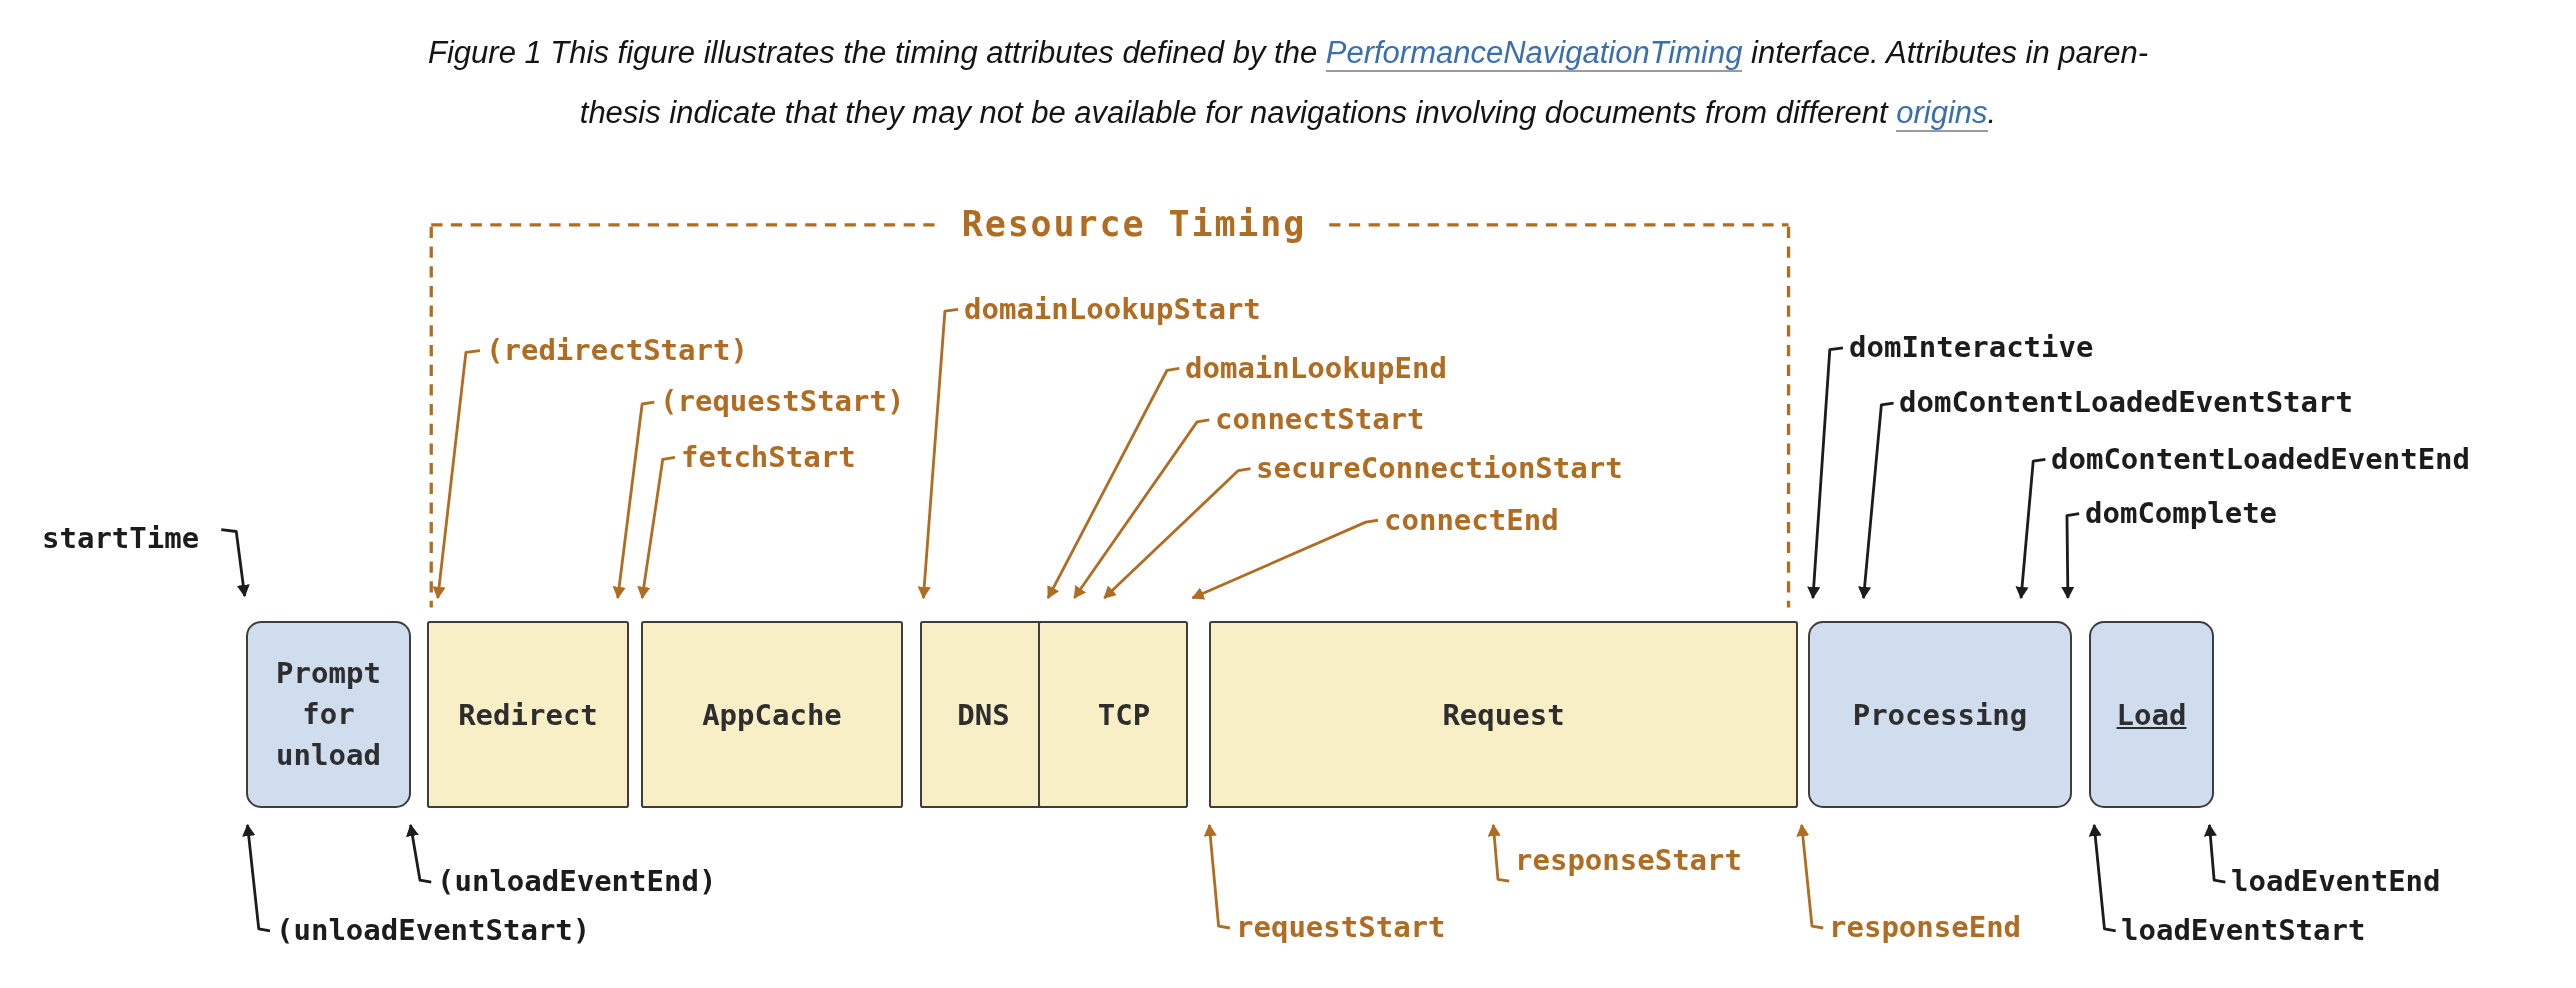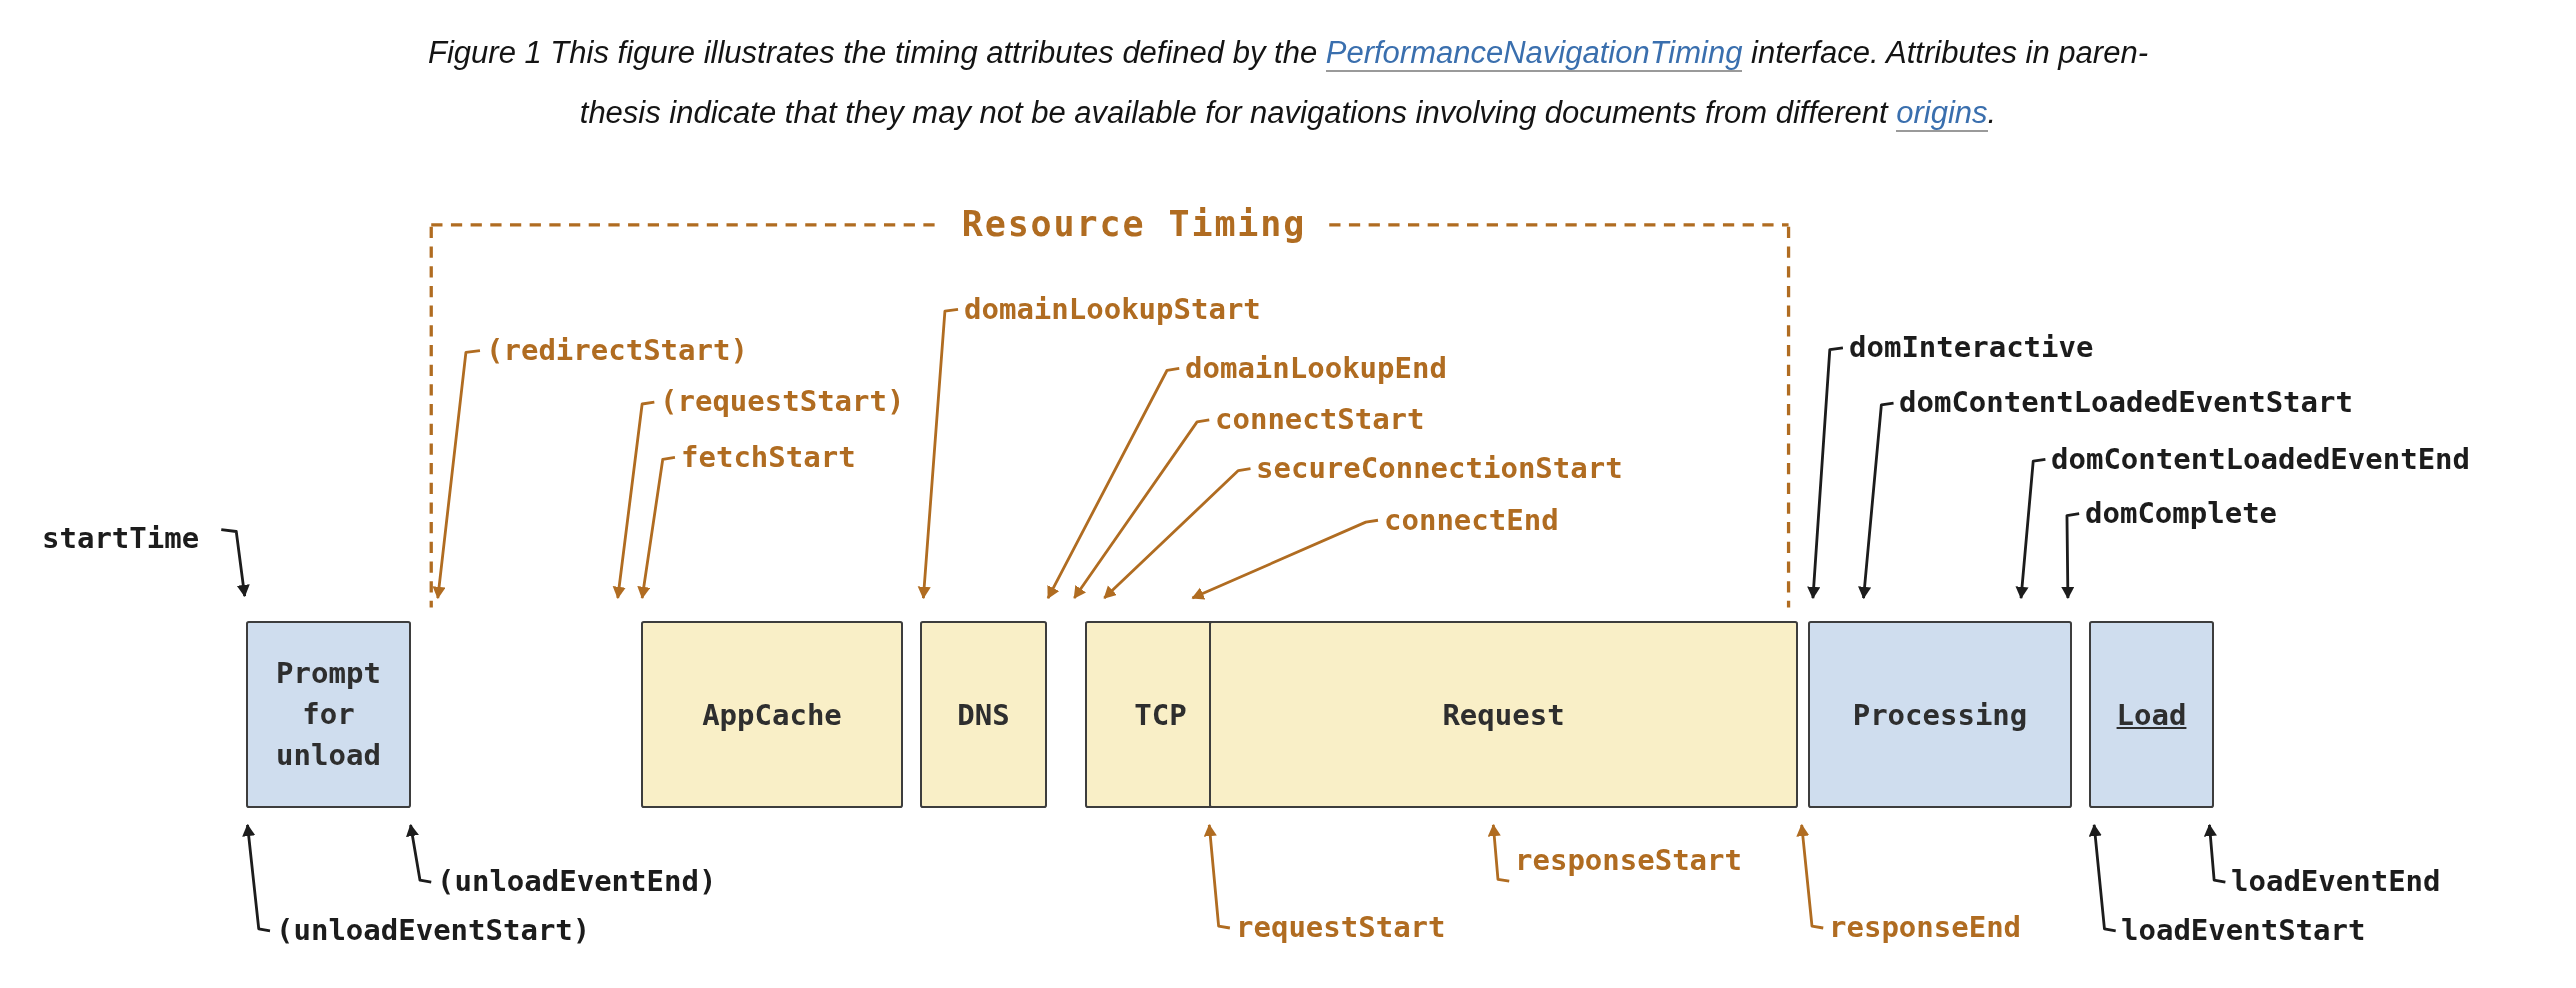--- a/index.html
+++ b/index.html
@@ -47,21 +47,21 @@
     border:2.8px solid var(--box-border,#3d3d3d);
     border-radius:2.8px;
     display:flex;
     align-items:center;
     justify-content:center;
     text-align:center;
     font-size:29px;
     font-weight:bold;
     color:#2e2e2e;
   }
-  .box.blue{background:var(--box-blue-fill,#cfddee);}
+  .box.blue{background:var(--box-blue-fill,#cfddee);border-radius:15px;}
   .box.yellow{background:var(--box-yellow-fill,#f9efc7);}
   .box .lbl{display:block;}
   .box .narrow{width:116px; line-height:41px;}
   .duo{padding:4px;}
   .duo .cell{
     height:100%;
     display:flex; align-items:center; justify-content:center;
     box-sizing:border-box;
   }
   .duo .cell.first{width:283px;}
@@ -177,27 +177,30 @@
     <g>
       <polyline class="o" points="1945,990 1933,988 1922,880" marker-end="url(#mO)"></polyline>
     </g>
   </svg>
 
   <div class="rt-label">Resource Timing</div>
 
   <div class="box blue" style="left:246px; width:165px;">
     <span class="lbl narrow">Prompt for unload</span>
   </div>
+  <div class="box yellow" style="left:427px; width:202px;">
+    <span class="lbl">Redirect</span>
+  </div>
   <div class="box yellow" style="left:641px; width:262px;">
     <span class="lbl">AppCache</span>
   </div>
   <div class="box yellow" style="left:920px; width:127px;">
     <span class="lbl">DNS</span>
   </div>
-  <div class="box yellow" style="left:1085px; width:129px;padding-left:22px;">
+  <div class="box yellow" style="left:1038px; width:150px;padding-left:22px;">
     <span class="lbl">TCP</span>
   </div>
   <div class="box yellow duo" style="left:1209px; width:589px;">
     <div class="cell first">
       <span class="lbl">Request</span>
     </div>
   </div>
   <div class="box blue" style="left:1808px; width:264px;">
     <span class="lbl">Processing</span>
   </div>

